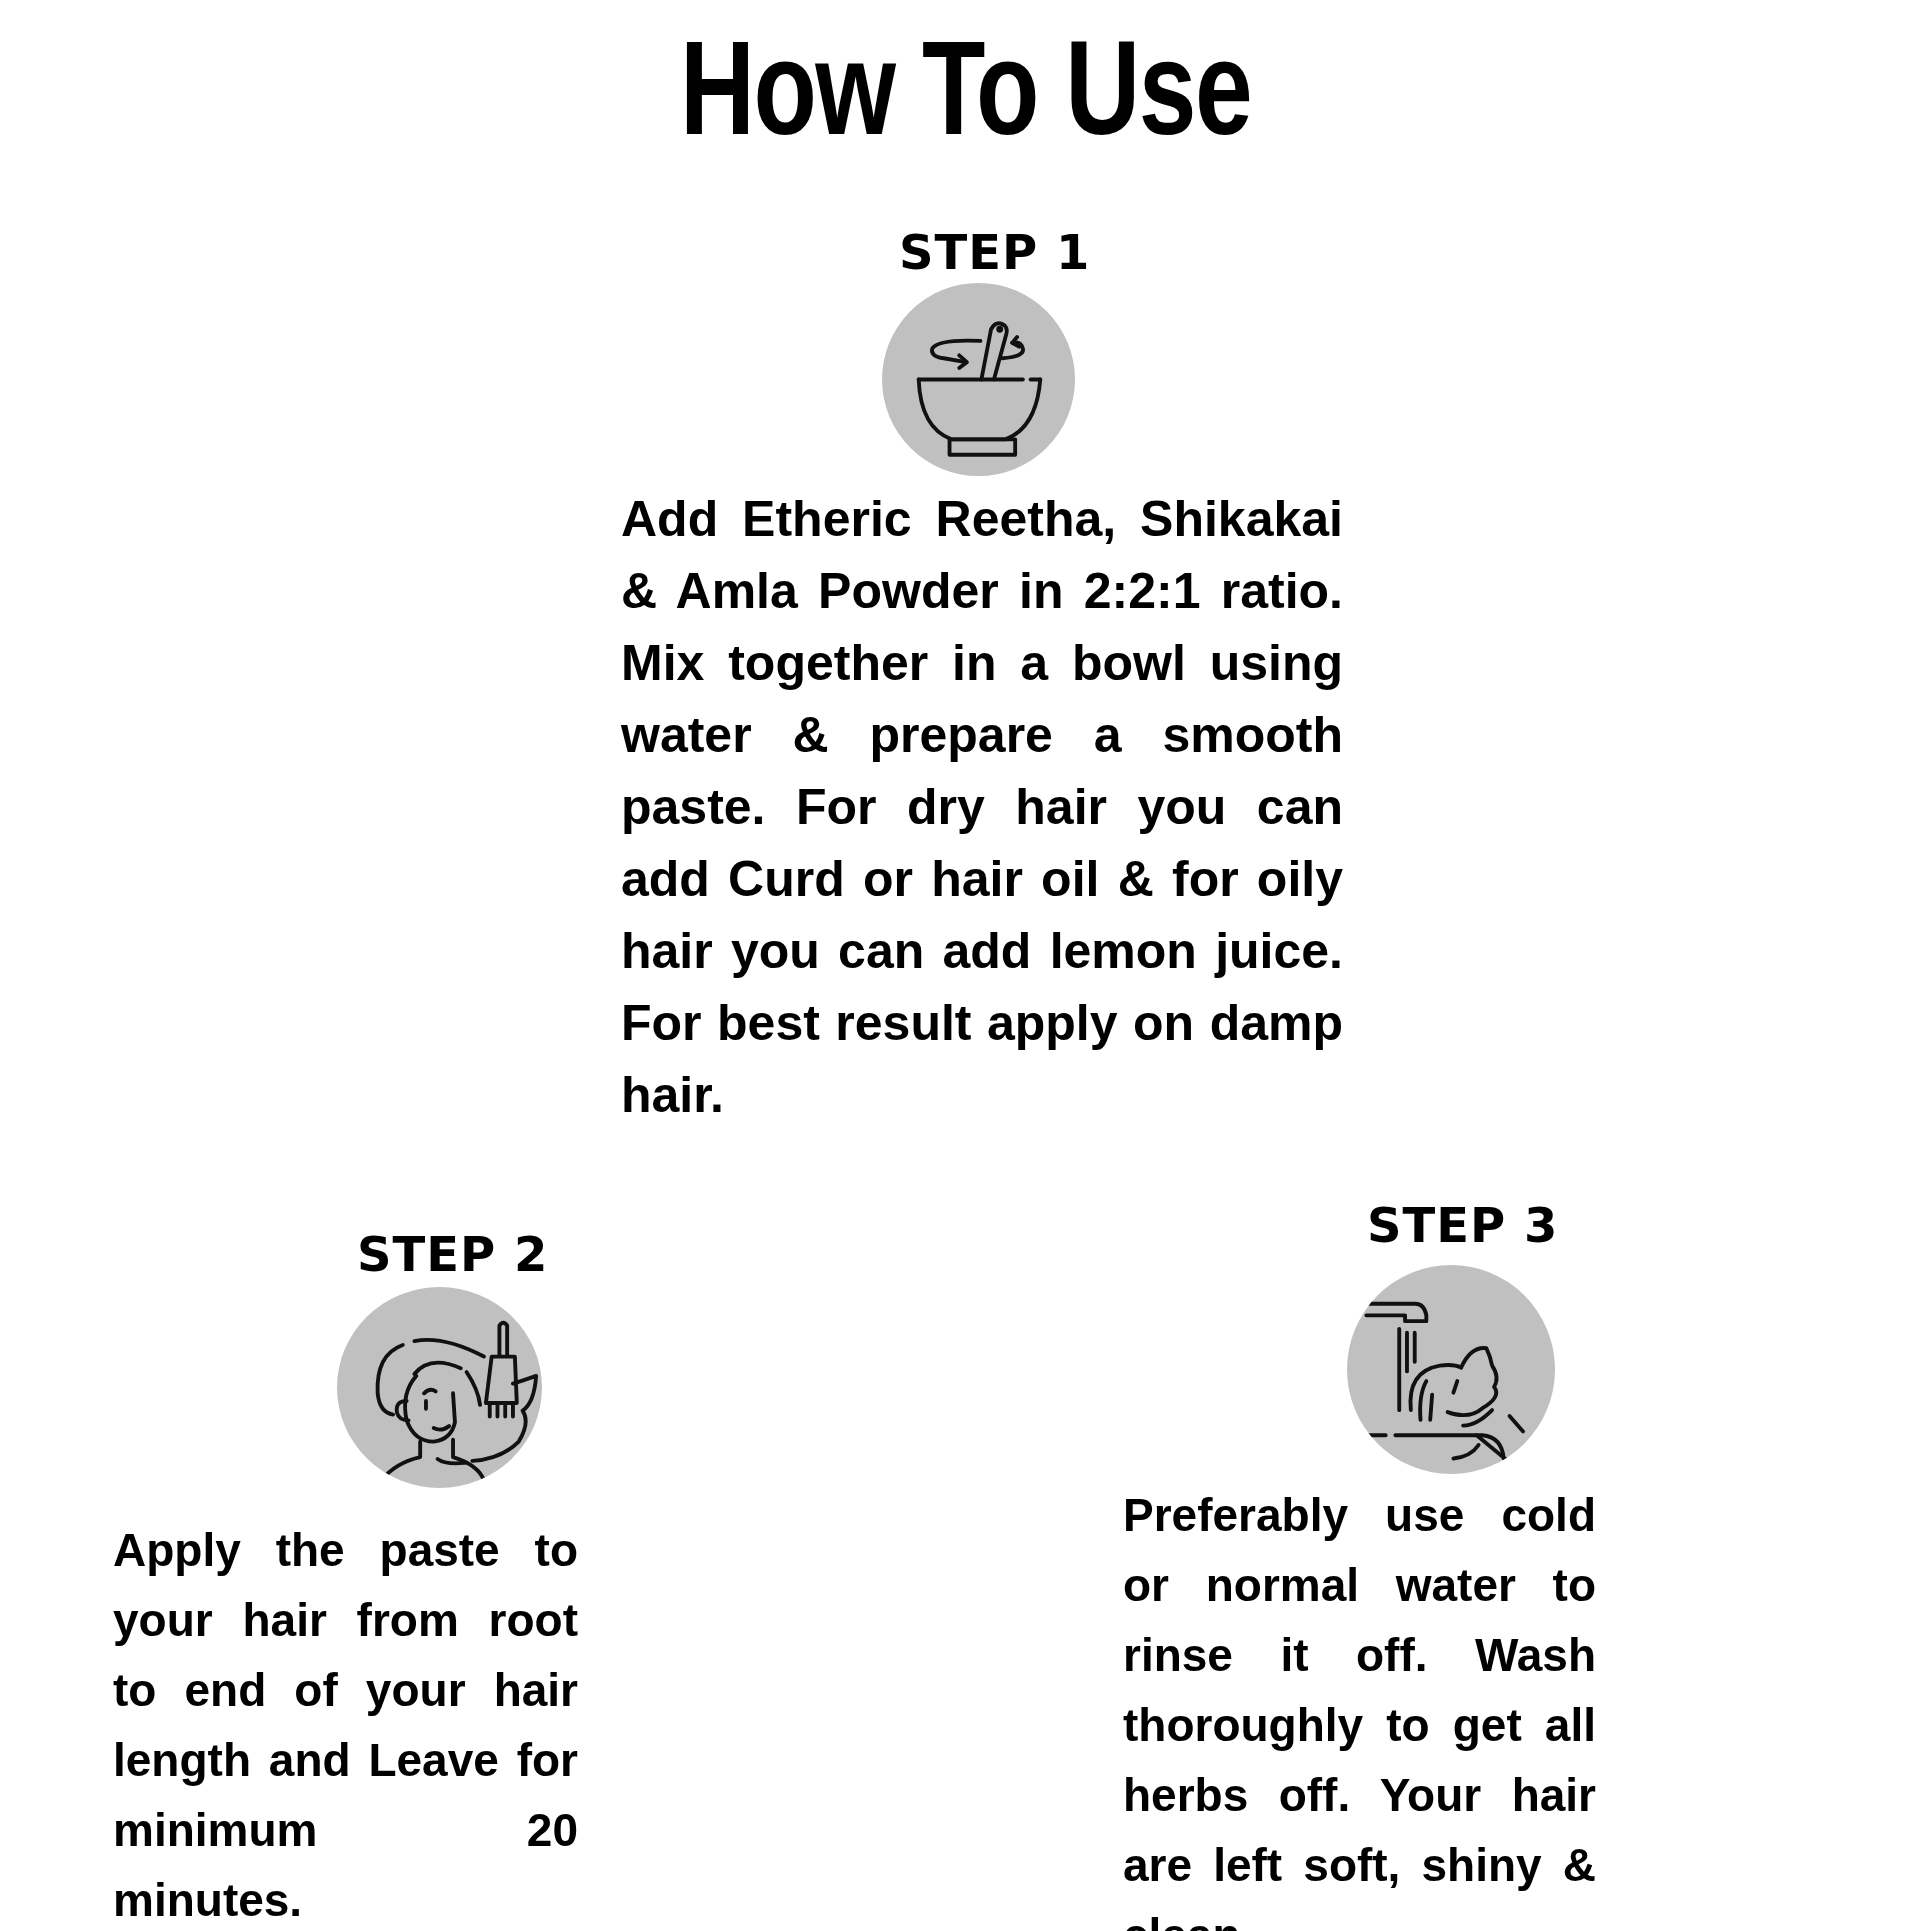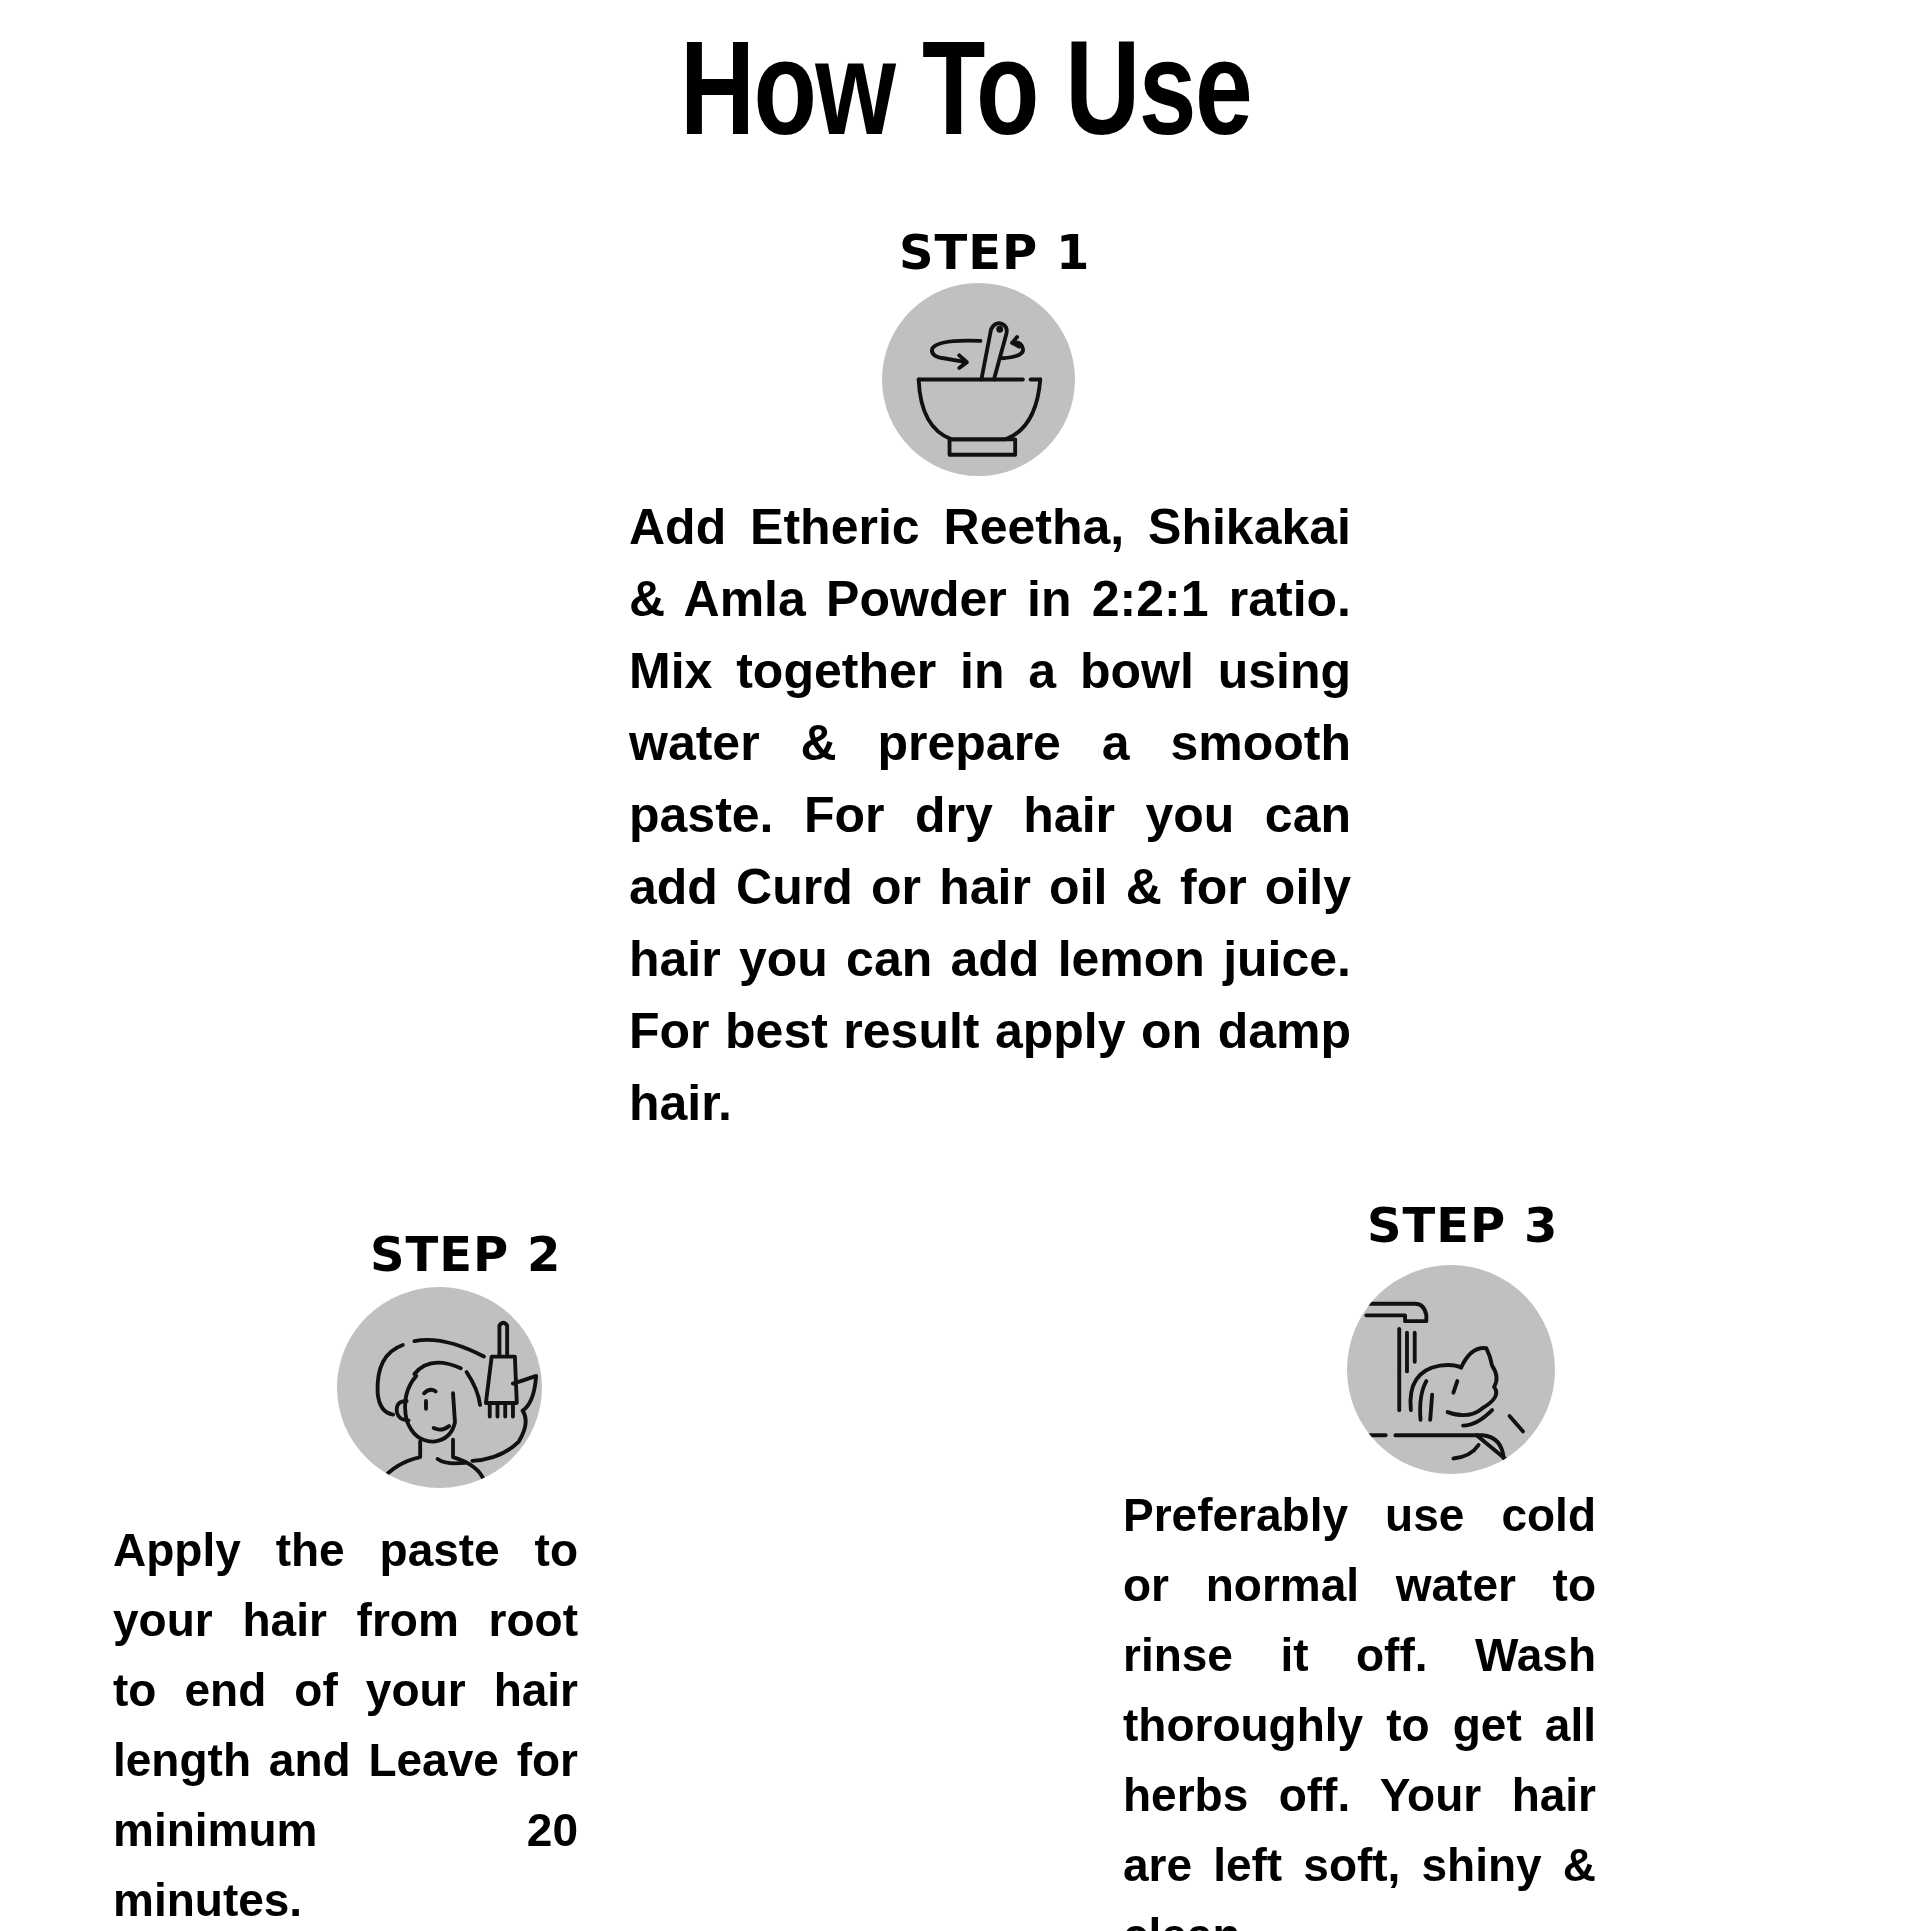--- a/index.html
+++ b/index.html
@@ -44,25 +44,25 @@
       <path d="M80 75 L88 82 L80 88"></path>
       <path d="M125 78 Q148 76 146 68 Q144 60 135 62"></path>
       <path d="M140 56 L135 62 L142 66"></path>
 
       <path d="M38 100 L146 100"></path>
       <path d="M154 100 L164 100"></path>
       <path d="M38 100 Q40 150 72 162 L128 162 Q160 150 164 100"></path>
       <rect x="70" y="162" width="68" height="16"></rect>
     </svg>
   </div>
-  <p class="step-text s1-text" style="margin:8px;">Add Etheric Reetha, Shikakai &amp; Amla Powder in 2:2:1 ratio. Mix together in a bowl using water &amp; prepare a smooth paste. For dry hair you can add Curd or hair oil &amp; for oily hair you can add lemon juice. For best result apply on damp hair.</p>
+  <p class="step-text s1-text" style="margin:0;">Add Etheric Reetha, Shikakai &amp; Amla Powder in 2:2:1 ratio. Mix together in a bowl using water &amp; prepare a smooth paste. For dry hair you can add Curd or hair oil &amp; for oily hair you can add lemon juice. For best result apply on damp hair.</p>
 </section>
 
 <section>
-  <div class="step-label" style="left:370px; top:1230px;">STEP 2</div>
+  <div class="step-label" style="left:357px; top:1230px;">STEP 2</div>
   <div class="circle" style="left:337px; top:1287px; width:205px; height:201px;">
     <svg width="205" height="201" viewBox="0 0 212 208" fill="none" stroke="#111" stroke-width="4" stroke-linecap="round" stroke-linejoin="round">
 
       <path d="M68 60 Q40 70 42 110 Q44 130 58 132"></path>
       <path d="M80 56 Q110 50 152 72"></path>
       <path d="M182 100 Q195 96 206 92 Q204 120 192 128 Q200 140 188 160 Q170 178 140 180"></path>
       <path d="M132 182 Q112 184 104 178"></path>
 
       <path d="M80 90 Q96 70 128 84"></path>
       <path d="M134 88 Q146 106 148 122"></path>

